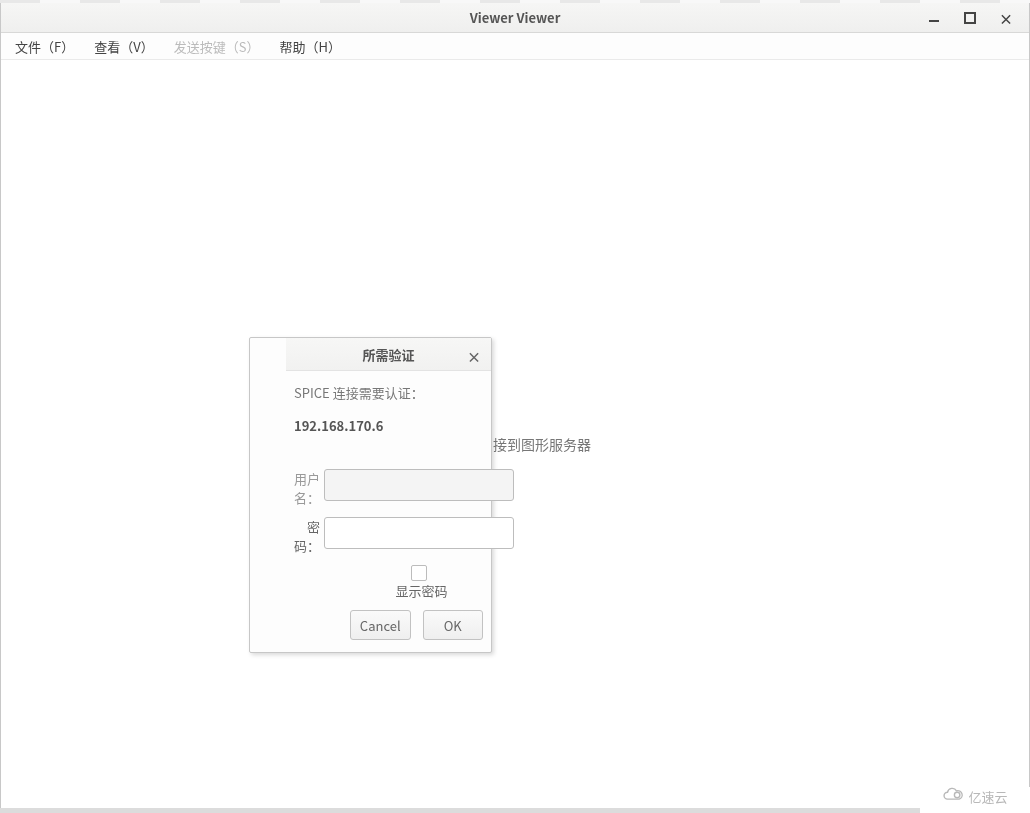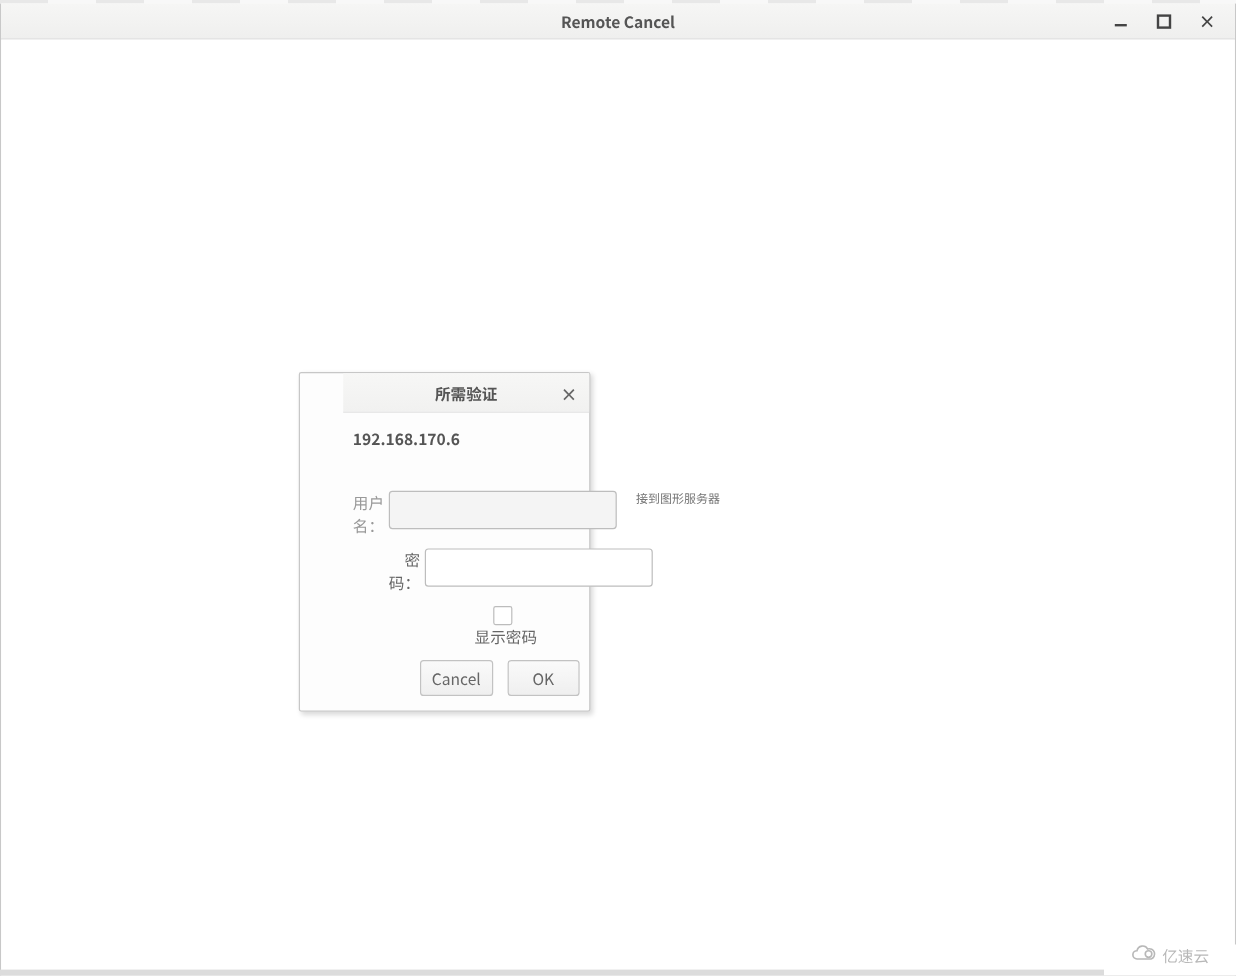--- a/index.html
+++ b/index.html
@@ -50,21 +50,21 @@
     padding: 3px 10px;
     color: #444;
     font-size: 13px;
   }
   .menubar .item.disabled { color: #bbb; }
   .content {
     flex: 1; position: relative; background: #ffffff;
   }
   .bg-text {
     position: absolute; left: 492px; top: 374px;
-    color: #777; font-size: 10px; padding-left: 37px;
+    color: #777; font-size: 14px;
   }
   .bottom-strip {
     position: absolute; left: 0; bottom: 0; right: 0; height: 5px;
     background: #dcdcdc;
   }
   .corner-tag {
     position: absolute; right: 0; bottom: 0;
     height: 26px; width: 110px;
     background: #fff;
     border-top-left-radius: 10px;
@@ -97,21 +97,21 @@
     padding: 12px 8px 10px 8px;
   }
   .dialog .line1 { color: #777; font-size: 13px; margin-bottom: 14px; }
   .dialog .line2 { color: #555; font-weight: bold; font-size: 13px; margin-bottom: 34px; }
   .form-row {
     display: flex; margin-bottom: 10px;
   }
   .form-row .lbl {
     width: 60px; text-align: right; color: #999; font-size: 13px; padding-right: 4px;
   }
-  .form-row .lbl.dark { color: #666; margin-left: 30px; }
+  .form-row .lbl.dark { color: #666; }
   .form-row input[type="text"],
   .form-row input[type="password"] {
     flex: 1; height: 32px;
     border: 1px solid #bdbdbd;
     border-radius: 3px;
     background: #fff;
     font-size: 13px; padding: 0 6px;
   }
   .form-row input[disabled] { background: #f4f4f4; color: #aaa; }
   .check-row {
@@ -139,46 +139,53 @@
   }
 </style>
 </head>
 <body>
 
 <div class="page-top-frag"></div>
 
 <div class="window">
 
   <div class="titlebar">
-    <span>Remote Cancel</span>
+    <span>Viewer Viewer</span>
     <div class="controls">
       <div class="ctrl">
           <span class="min-icon"></span>
         </div>
       <div class="ctrl">
           <span class="max-icon"></span>
         </div>
       <div class="ctrl close-icon-tb">
           <span>×</span>
         </div>
     </div>
   </div>
 
+  <div class="menubar">
+    <div class="item">文件（F）</div>
+    <div class="item">查看（V）</div>
+    <div class="item disabled">发送按键（S）</div>
+    <div class="item">帮助（H）</div>
+  </div>
 
   <div class="content">
     <div class="bg-text">接到图形服务器</div>
 
     <div class="dialog">
       <div class="dlg-title">
         <span>所需验证</span>
         <span class="dlg-close">
           <span>×</span>
         </span>
       </div>
       <div class="body">
+        <div class="line1">SPICE 连接需要认证：</div>
         <div class="line2">192.168.170.6</div>
 
         <div class="form-row">
           <div class="lbl">用户名：</div>
           <input type="text" disabled="" style="">
         </div>
 
         <div class="form-row">
           <div class="lbl dark">密码：</div>
           <input type="password" style="">

